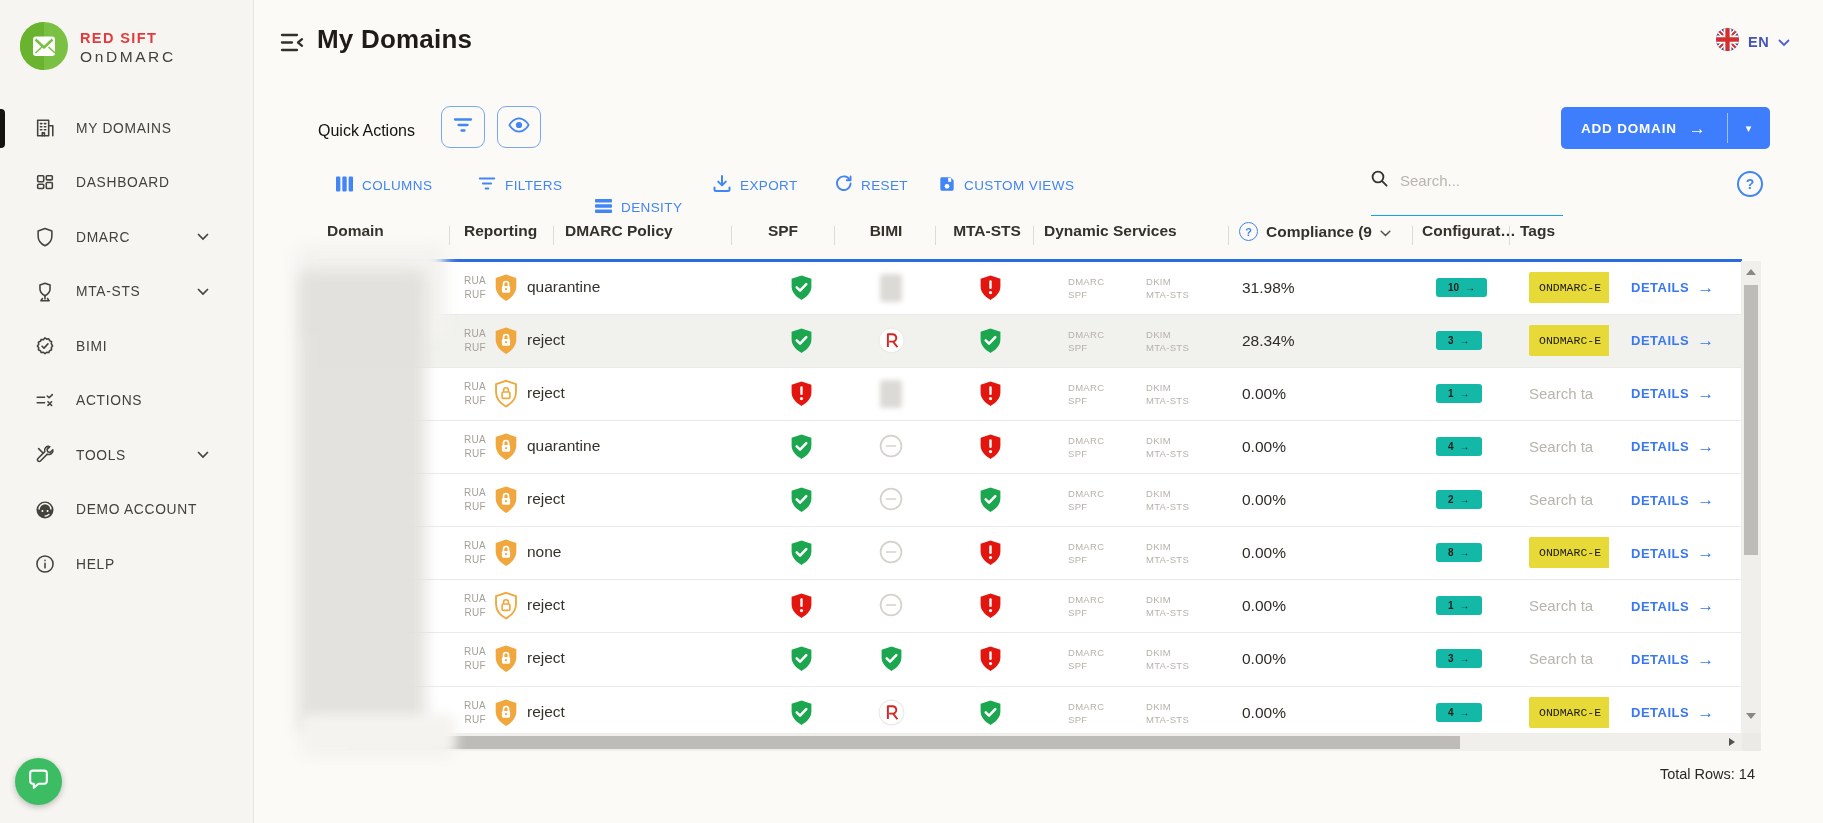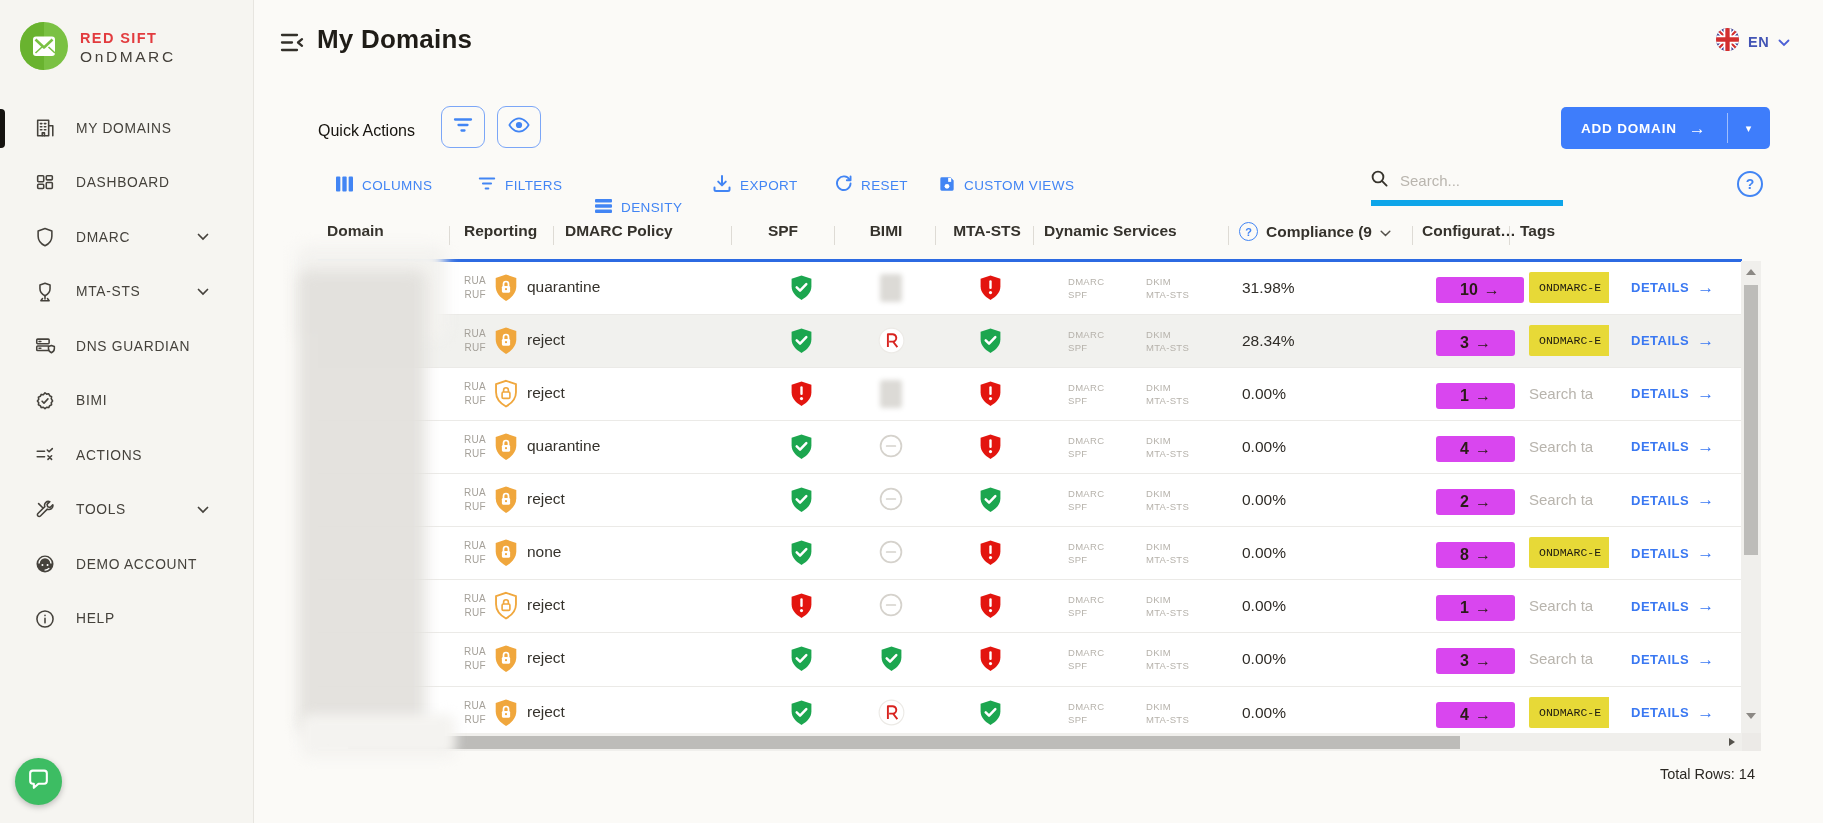--- a/index.html
+++ b/index.html
@@ -33,21 +33,21 @@
   #qa-filter{left:441px}#qa-eye{left:497px}
   .add-group{position:absolute;left:1561px;top:107px;height:42px;display:flex;background:#3e7dfb;border-radius:5px;overflow:hidden;cursor:pointer}
   .add-main{display:flex;align-items:center;gap:12px;padding:0 20px;color:#fff;font-size:13.5px;font-weight:700;letter-spacing:.8px}
   .add-arrow{font-size:17px;font-weight:700;line-height:1}
   .add-div{width:1px;background:rgba(255,255,255,.5);margin:6px 0}
   .add-caret{width:42px;display:flex;align-items:center;justify-content:center;color:#fff;font-size:11px}
   
   .tb-item{position:absolute;top:172px;height:26px;display:flex;align-items:center;gap:9px;
     color:#4285f4;font-size:13.5px;font-weight:500;letter-spacing:.4px;cursor:pointer;white-space:nowrap}
   .search{position:absolute;left:1371px;top:170px;width:192px;display:flex;align-items:center;gap:10px;
-    border-bottom:6px solid #0ea5e9;padding-bottom:9px}
+    border-bottom:1px solid #0ea5e9;padding-bottom:24px}
   .search input{border:none;outline:none;background:transparent;font-size:15px;width:150px;color:#2e2b26;font-family:"Liberation Sans",sans-serif}
   .search input::placeholder{color:#b9b5ae}
   .help-circle{position:absolute;left:1737px;top:171px;width:22px;height:22px;border:2px solid #4285f4;border-radius:50%;
     color:#4285f4;font-size:14px;font-weight:700;display:flex;align-items:center;justify-content:center;cursor:pointer}
   
   .hc{position:absolute;top:222px;font-size:15.5px;font-weight:700;color:#35322c;white-space:nowrap}
   #hc-domain{left:327px}#hc-reporting{left:464px}#hc-policy{left:565px}
   #hc-spf{left:752px;width:62px;text-align:center}
   #hc-bimi{left:857px;width:58px;text-align:center}
   #hc-mta{left:945px;width:84px;text-align:center}
@@ -66,22 +66,22 @@
   .rep{left:120px;width:48px;top:12px;text-align:right;font-size:10px;color:#a5a19a;line-height:14px;letter-spacing:.3px}
   .lock{left:175px;top:11px}
   .policy{left:209px;top:16px;font-size:15.5px;color:#35322c}
   .spf-c{left:452px;width:62px;top:12px;text-align:center}
   .bimi-c{left:542px;width:62px;top:12px;text-align:center}
   .mta-c{left:641px;width:62px;top:12px;text-align:center}
   .dyn1{left:750px;top:13px}.dyn2{left:828px;top:13px}
   .dyn1 i,.dyn2 i{display:block;font-style:normal;font-size:9.5px;color:#b6b2ab;line-height:13px;letter-spacing:.3px}
   .comp{left:924px;top:17px;font-size:15.5px;color:#2f2c27}
   .cfg{left:1118px;top:15px}
-  .cfg-badge{display:inline-flex;align-items:center;gap:6px;background:#d946ef;color:#2b1b18;
-    font-size:16px;font-weight:700;padding:4px 24px;border-radius:3px}
+  .cfg-badge{display:inline-flex;align-items:center;gap:6px;background:#14b8a6;color:#2b1b18;
+    font-size:10px;font-weight:700;padding:4px 12px;border-radius:3px}
   .tagc{left:1211px;top:10px;width:95px;overflow:hidden}
   .tag-yellow{display:inline-block;background:#e7d937;color:#201d12;font-family:"Liberation Mono",monospace;
     font-size:11.5px;padding:9px 10px;border-radius:2px;white-space:nowrap}
   .tag-ph{font-size:15px;color:#b8b4ad;line-height:32px}
   .sticky{position:absolute;left:1291px;top:0;width:132px;height:100%;z-index:7;background:#fff;
     display:flex;align-items:center;gap:8px;padding-left:22px;box-sizing:border-box;cursor:pointer}
   .row.hl .sticky{background:#f1f1ee}
   .details-t{color:#3a78f2;font-size:13px;font-weight:700;letter-spacing:.5px}
   .details-a{color:#3a78f2;font-size:17px;font-weight:700}
   .bimi-blur{display:inline-block;width:22px;height:28px;background:#dcdad6;border-radius:3px;filter:blur(2.5px)}
@@ -168,31 +168,20 @@
         <span class="s-label">MTA-STS</span>
         <span class="chev">
           <svg width="12" height="8" viewBox="0 0 12 8" fill="none" stroke="#45423c" stroke-width="1.7" stroke-linecap="round">
             <path d="M1.5 1.5L6 6l4.5-4.5"></path>
           </svg>
         </span>
       </div>
       <div class="side-item">
         <span class="s-icon">
           <svg width="22" height="22" viewBox="0 0 24 24" fill="none" stroke="#45423c" stroke-width="1.7" stroke-linecap="round" stroke-linejoin="round">
-            <rect x="3" y="4.5" width="13.5" height="5" rx="1"></rect>
-            <rect x="3" y="12" width="13.5" height="5" rx="1"></rect>
-            <path d="M5.5 7h2M5.5 14.5h2"></path>
-            <path d="M19 11.5l3.2 1.1v2.4c0 2-1.4 3.5-3.2 4.3-1.8-.8-3.2-2.3-3.2-4.3v-2.4z" fill="#f6f5f1"></path>
-          </svg>
-        </span>
-        <span class="s-label">DNS GUARDIAN</span>
-      </div>
-      <div class="side-item">
-        <span class="s-icon">
-          <svg width="22" height="22" viewBox="0 0 24 24" fill="none" stroke="#45423c" stroke-width="1.7" stroke-linecap="round" stroke-linejoin="round">
             <path d="M12 3l1.8 1.5 2.3-.4 1 2.1 2.1 1-.4 2.3L20.3 12l-1.5 1.8.4 2.3-2.1 1-1 2.1-2.3-.4L12 20.3l-1.8-1.5-2.3.4-1-2.1-2.1-1 .4-2.3L3.7 12l1.5-1.8-.4-2.3 2.1-1 1-2.1 2.3.4z"></path>
             <path d="M8.8 12.2l2.1 2.1 4.3-4.6"></path>
           </svg>
         </span>
         <span class="s-label">BIMI</span>
       </div>
       <div class="side-item">
         <span class="s-icon">
           <svg width="22" height="22" viewBox="0 0 24 24" fill="none" stroke="#45423c" stroke-width="1.7" stroke-linecap="round" stroke-linejoin="round">
             <path d="M3.5 8h8M3.5 14h8"></path>

